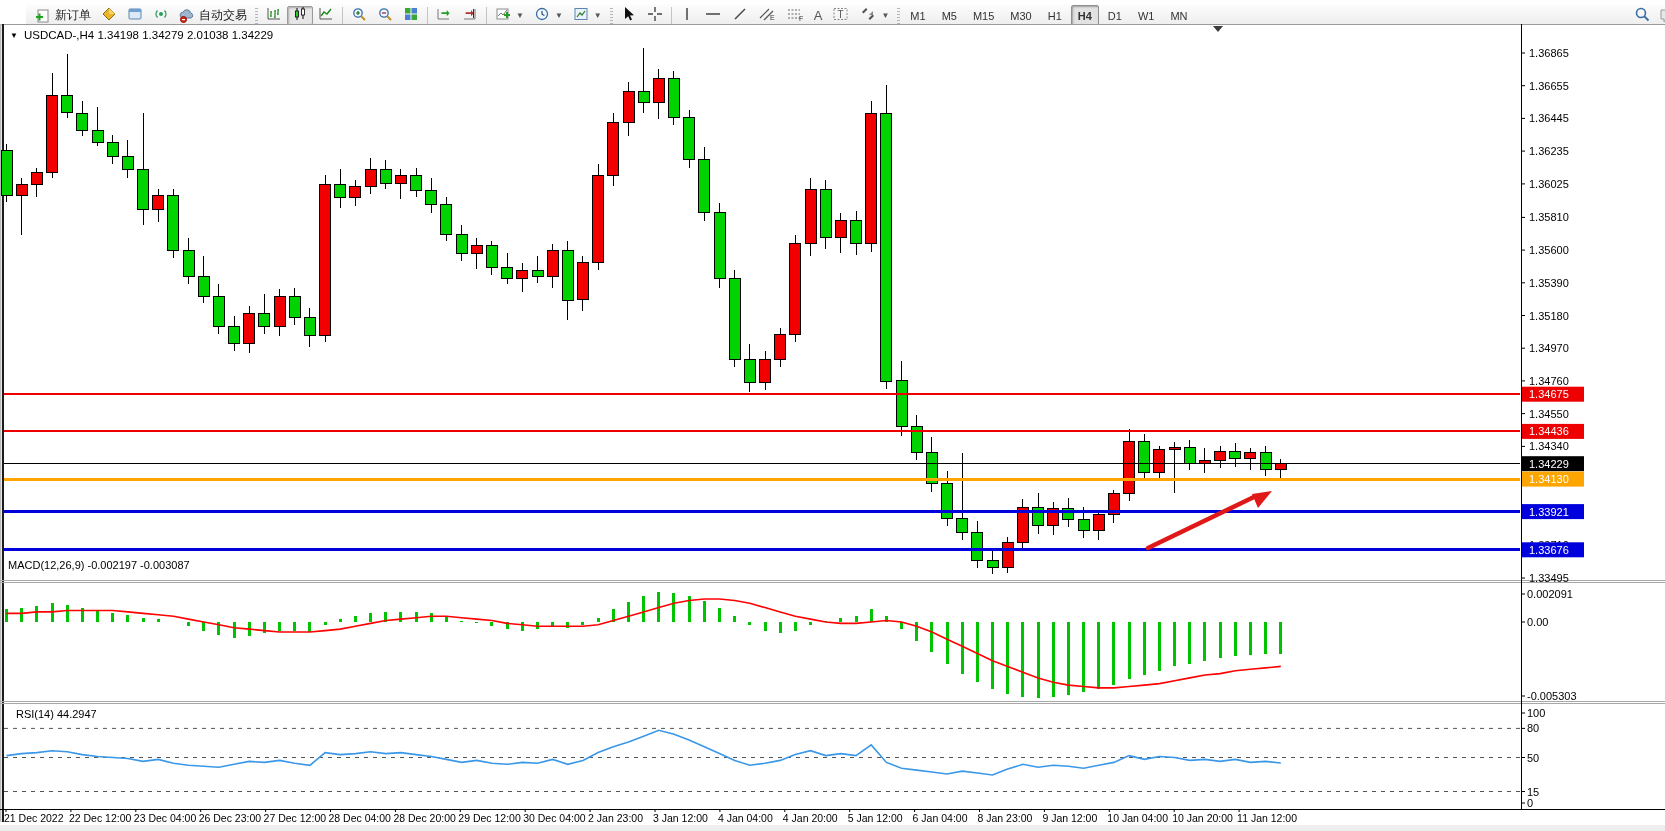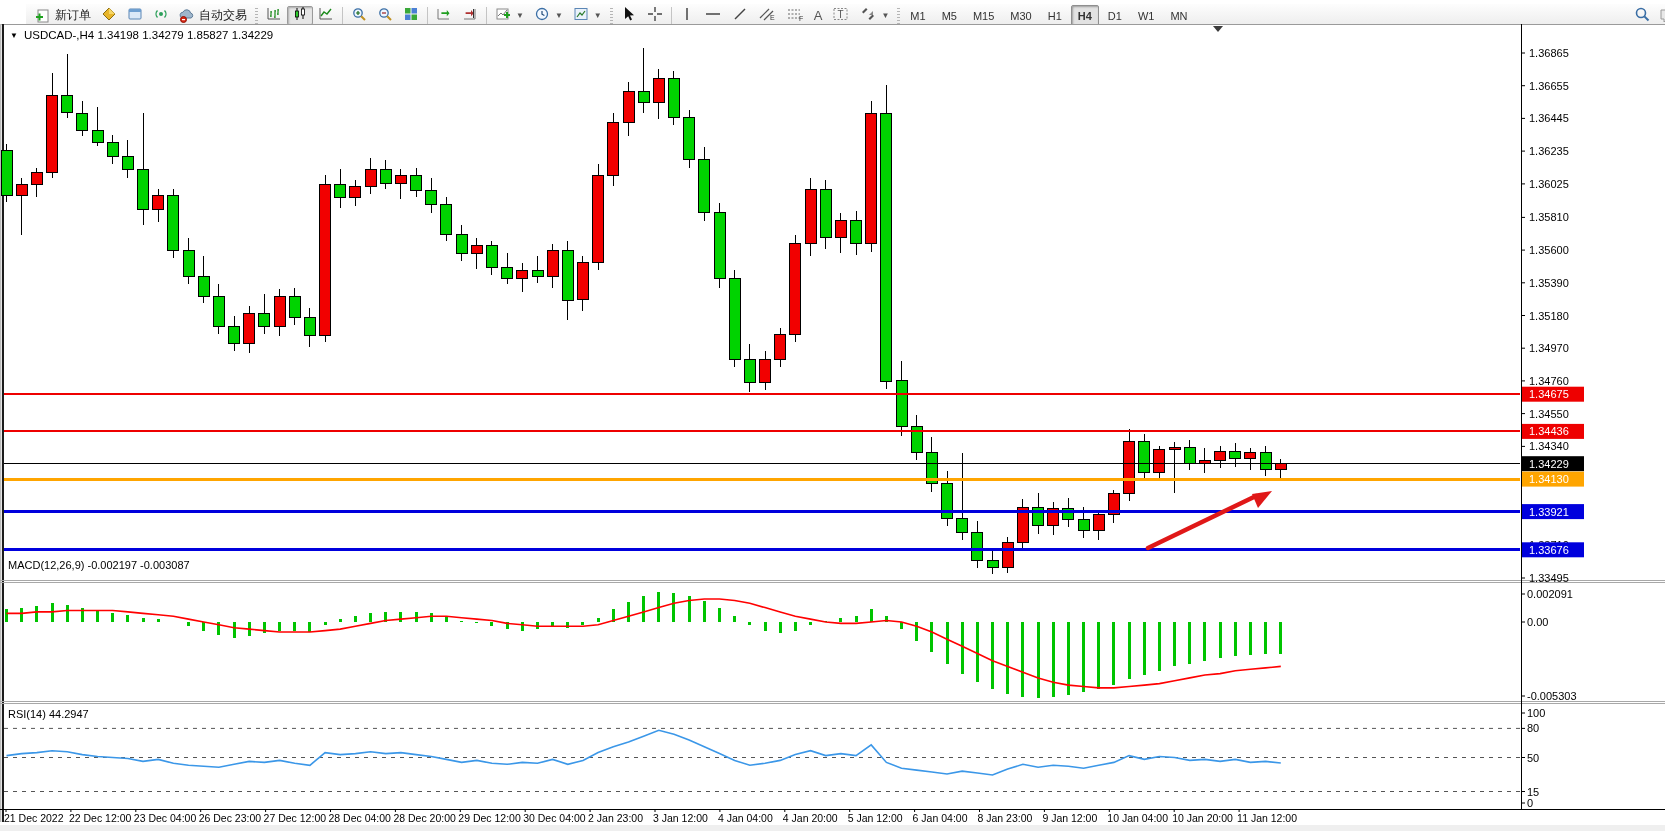--- a/index.html
+++ b/index.html
@@ -655,17 +655,17 @@
         <line x1="1174.2" y1="785" x2="1174.2" y2="788" stroke="#000"></line>
         <text x="1172.2" y="798">10 Jan 20:00</text>
         <line x1="1239.1" y1="785" x2="1239.1" y2="788" stroke="#000"></line>
         <text x="1237.1" y="798">11 Jan 12:00</text>
       </g>
       <rect x="0" y="801" width="1665" height="10" fill="#efefef"></rect>
     </svg>
 
   <div id="chart-title">
     <span class="dd">▼</span>
-    <span>USDCAD-,H4  1.34198 1.34279 1.85827 1.34229</span>
+    <span>USDCAD-,H4  1.34198 1.34279 2.01038 1.34229</span>
   </div>
   <div class="ind-label" style="top:559px;">MACD(12,26,9) -0.002197 -0.003087</div>
-  <div class="ind-label" style="top:708px;">RSI(14) 44.2947</div>
+  <div class="ind-label" style="top:708px;margin-left:8px;">RSI(14) 44.2947</div>
 </div>
 
 </body></html>

